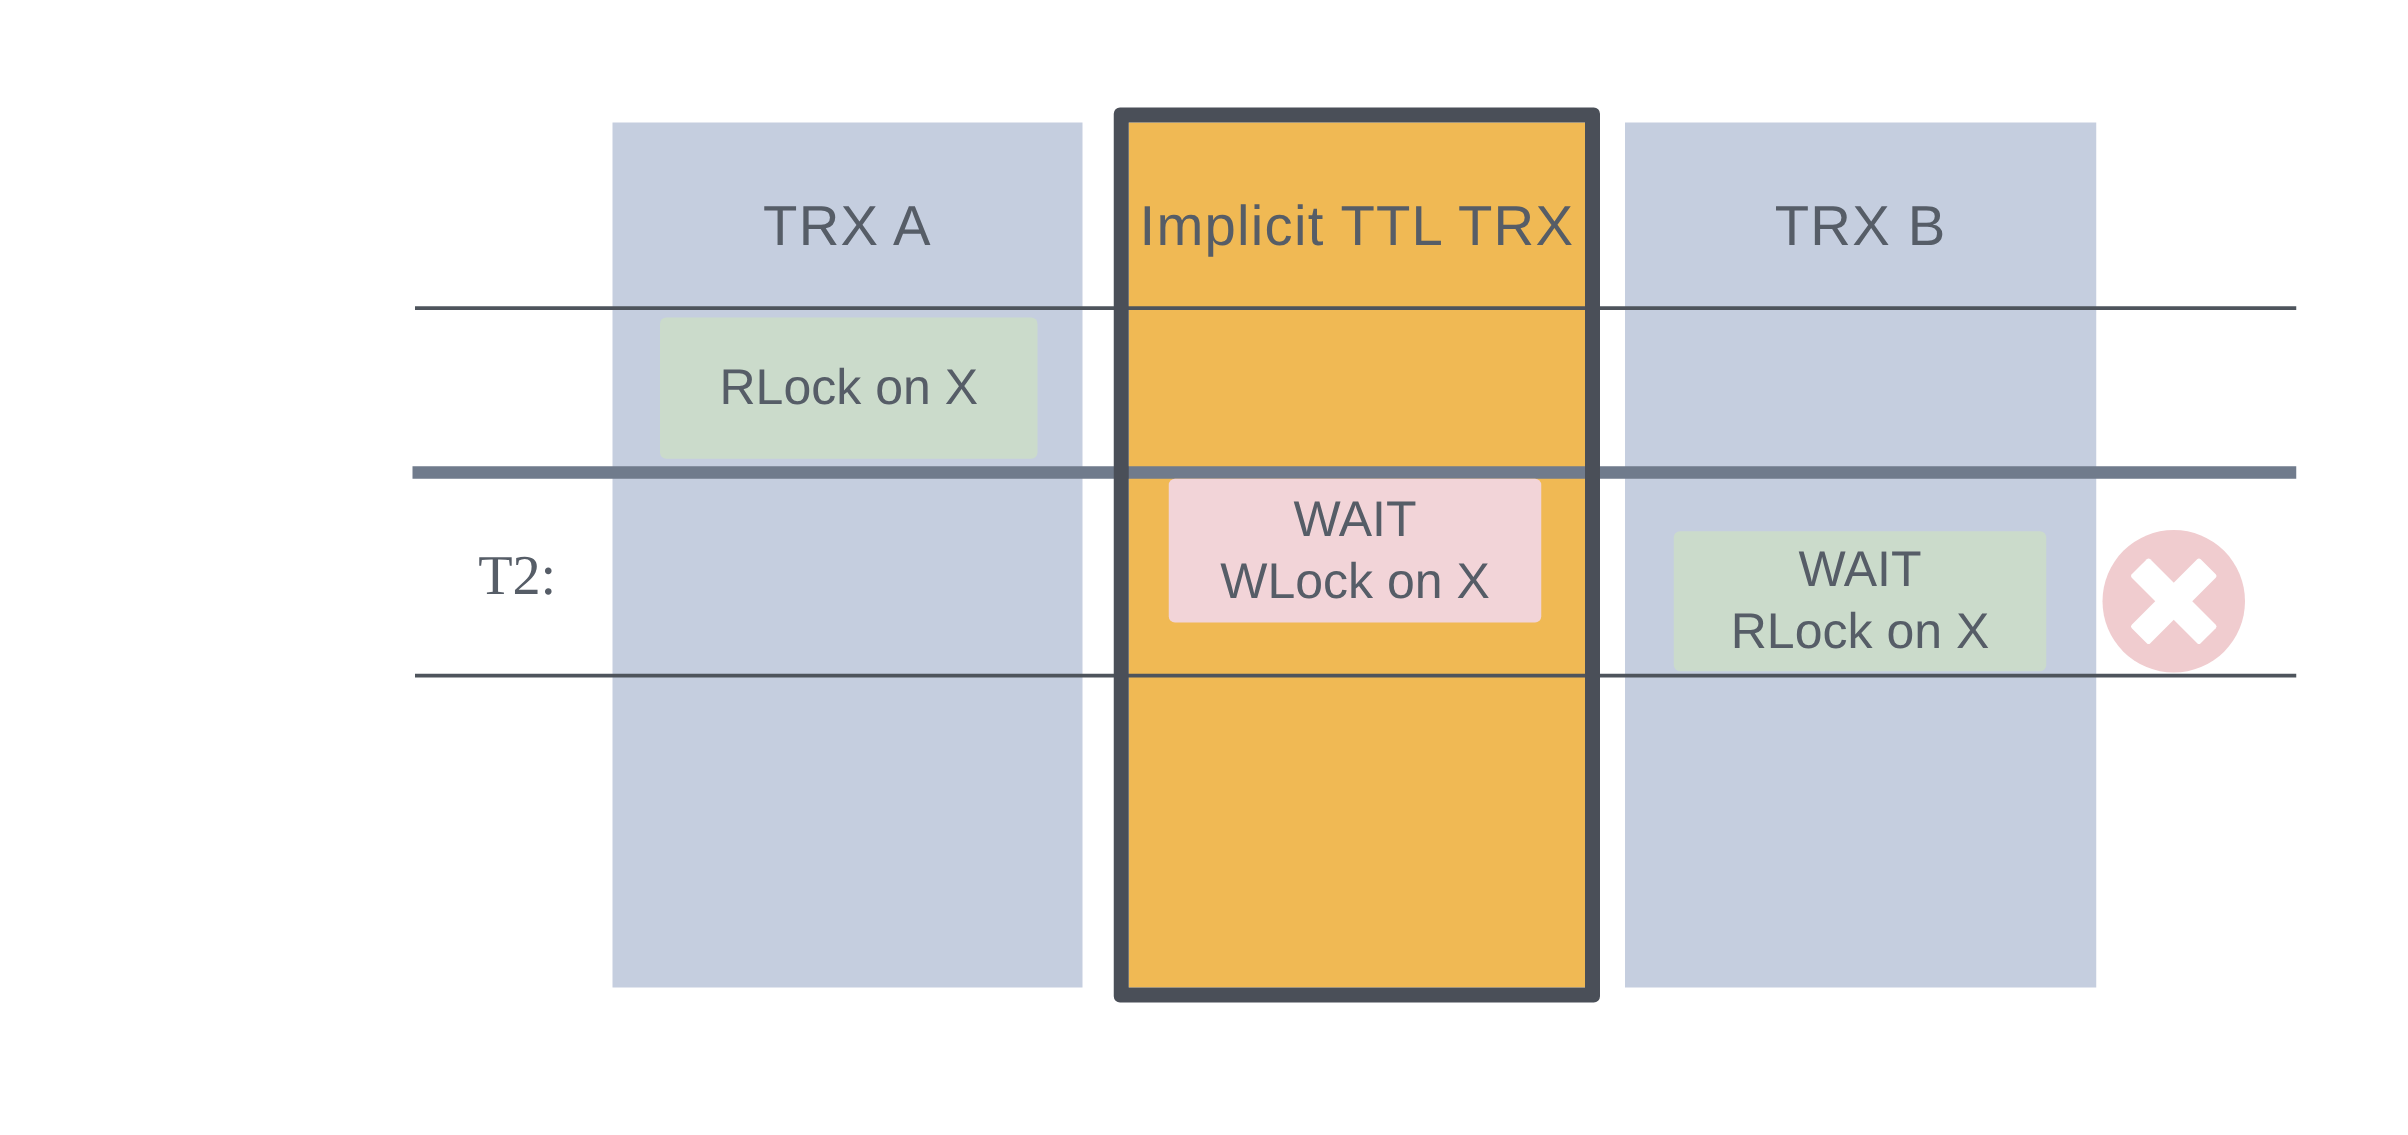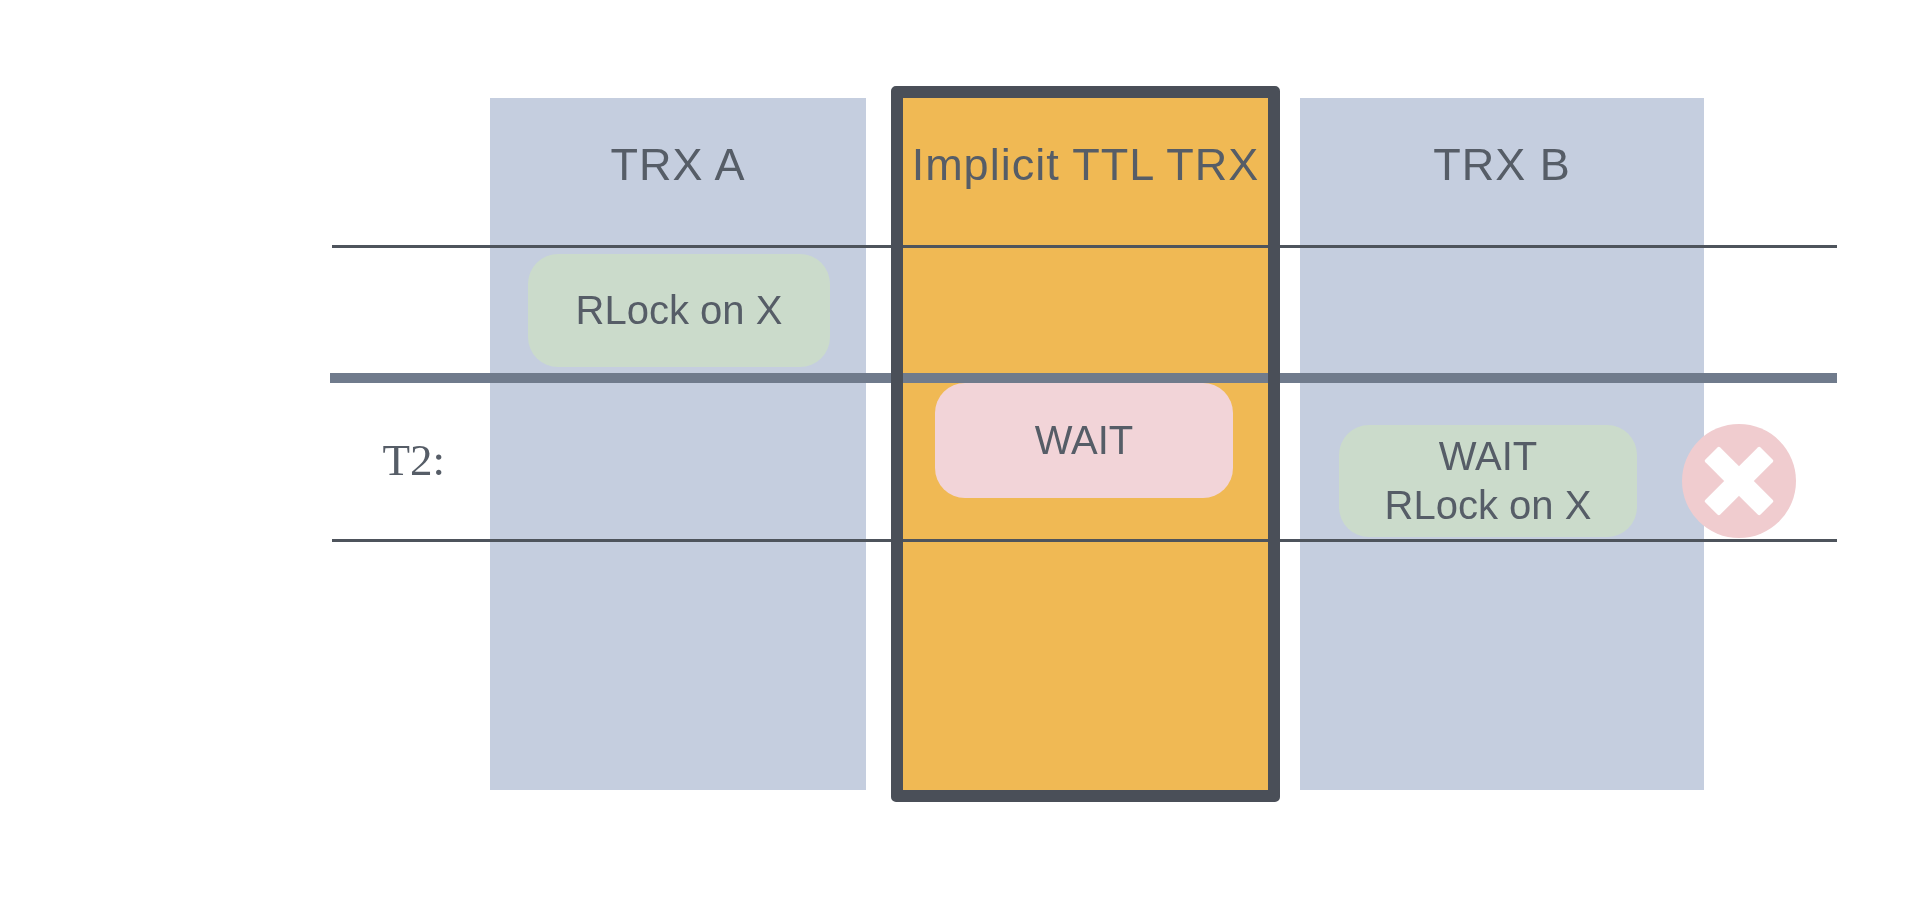--- a/index.html
+++ b/index.html
@@ -8,23 +8,23 @@
     --text:#565D67; --thin_line:#4E545C; --thick_line:#707B8C;
   }
   html,body{margin:0;padding:0;background:#ffffff;}
   .canvas{
     position:relative;width:1926px;height:908px;background:#ffffff;
     font-family:"Liberation Sans", sans-serif;color:var(--text);overflow:hidden;
   }
   .lane{position:absolute;top:98px;height:692px;z-index:1;}
   .lane-a{left:490px;width:376px;background:var(--lane);}
   .lane-ttl{left:903px;width:365px;background:var(--ttl_fill);}
-  .lane-b{left:1300px;width:377px;background:var(--lane);padding-left:27px;}
+  .lane-b{left:1300px;width:377px;background:var(--lane);}
   .lane-title{
-    position:absolute;top:40px;left:0;width:100%;text-align:center;
+    position:absolute;top:56px;left:0;width:100%;text-align:center;
     font-size:45px;line-height:54px;color:var(--text);letter-spacing:1px;
   }
   .hline{position:absolute;z-index:2;}
   .hline.thin{left:332px;width:1505px;height:3px;background:var(--thin_line);}
   .hline.thick{left:330px;width:1507px;height:10px;background:var(--thick_line);}
   .line-t1{top:245px;}
   .line-expire{top:373px;}
   .line-t2end{top:539px;}
   .ttl-frame{
     position:absolute;left:891px;top:86px;width:389px;height:716px;
@@ -34,21 +34,21 @@
   .tick-label{
     position:absolute;left:300px;width:145px;text-align:right;
     font-size:45px;line-height:54px;z-index:2;
   }
   .t1-label{top:283px;}
   .t2-label{top:433px;font-family:Liberation Serif, serif;}
   .expires-label{
     position:absolute;left:18px;top:351px;font-size:45px;line-height:54px;z-index:2;
   }
   .event{
-    position:absolute;z-index:4;border-radius:30px;display:flex;
+    position:absolute;z-index:4;border-radius:5px;display:flex;
     flex-direction:column;align-items:center;justify-content:center;
     font-size:40px;line-height:49px;text-align:center;color:var(--text);
   }
   .ev-a{left:528px;top:254px;width:302px;height:113px;background:var(--granted);}
   .ev-ttl{left:935px;top:383px;width:298px;height:115px;background:var(--waiting);}
   .ev-b{left:1339px;top:425px;width:298px;height:112px;background:var(--granted);}
   .denied{
     position:absolute;left:1682px;top:424px;width:114px;height:114px;
     border-radius:50%;background:var(--denied_bg);z-index:4;
   }
@@ -80,20 +80,21 @@
 
   <div class="ttl-frame"></div>
 
   <div class="tick-label t2-label">T2:</div>
 
   <div class="event ev-a">
     <span>RLock on X</span>
   </div>
   <div class="event ev-ttl">
     <span>WAIT</span>
+    <span>WLock on X</span>
   </div>
   <div class="event ev-b">
     <span>WAIT</span>
     <span>RLock on X</span>
   </div>
 
   <div class="denied">
     <div class="bar b1"></div>
     <div class="bar b2"></div>
   </div>

